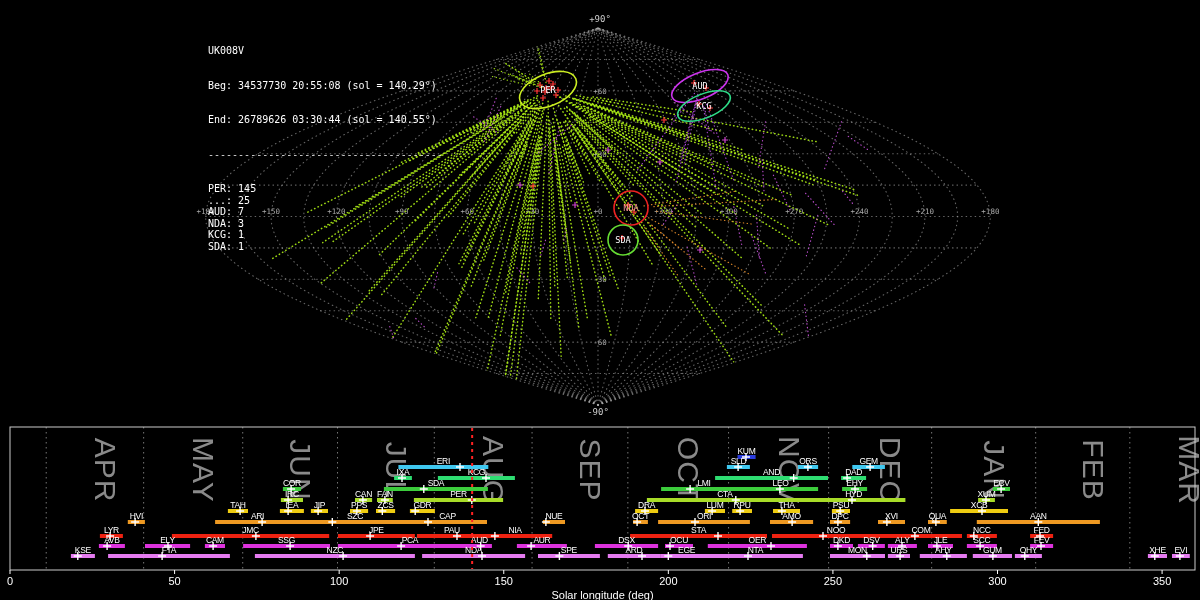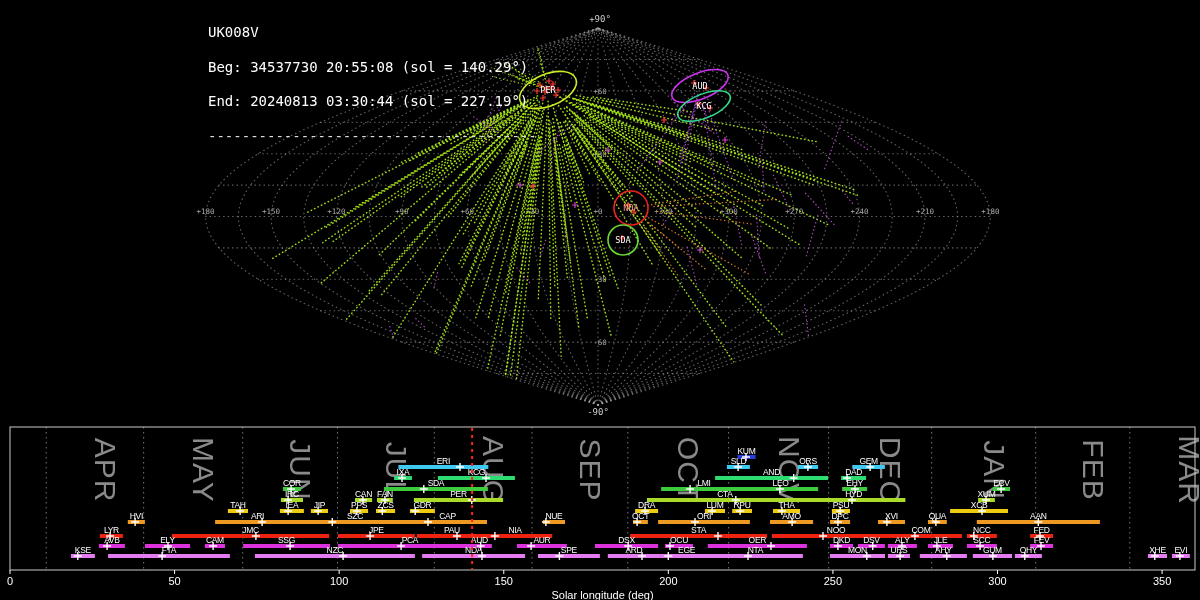--- a/index.html
+++ b/index.html
@@ -1,31 +1,32 @@
 <!DOCTYPE html>
 <html><head>
 <meta charset="utf-8">
 <style>
   html,body{margin:0;padding:0;background:#000;}
   #stage{position:relative;width:1200px;height:600px;background:#000;overflow:hidden;
          font-family:"DejaVu Sans Mono",monospace;}
   #scene{position:absolute;left:0;top:0;}
-  #info-panel{position:absolute;left:208px;top:4px;color:#fff;font-size:14px;
+  #info-panel{position:absolute;left:208px;top:22px;color:#fff;font-size:10px;
               line-height:11.5px;white-space:pre;z-index:5;}
   #info-panel .sep{color:#ddd;}
 </style>
 </head>
 <body>
 <div id="stage">
 
 <div id="info-panel">
   <div>UK008V</div>
   <div>Beg: 34537730 20:55:08 (sol = 140.29°)</div>
-  <div>End: 20240813 03:30:44 (sol = 227.19°)</div>
+  <div>End: 26789626 03:30:44 (sol = 140.55°)</div>
   <div class="sep">---------------------------------------</div>
+  <div id="counts"><div>PER: 145</div><div>...: 25</div><div>AUD: 7</div><div>NDA: 3</div><div>KCG: 1</div><div>SDA: 1</div></div>
 </div>
 
 <svg id="scene" width="1200" height="600" viewBox="0 0 1200 600">
       <g>
         <g stroke="#aaaaaa" stroke-opacity="0.6" fill="none" stroke-width="1.1" stroke-dasharray="0.6 3.9" stroke-linecap="round">
           <line x1="496.43940670177085" y1="373.54999999999995" x2="699.5605932982292" y2="373.54999999999995"></line>
           <line x1="401.79999999999995" y1="342.14" x2="794.2" y2="342.14"></line>
           <line x1="320.5312990623987" y1="310.73" x2="875.4687009376013" y2="310.73"></line>
           <line x1="258.1716315549862" y1="279.32" x2="937.8283684450138" y2="279.32"></line>
           <line x1="218.97070576416957" y1="247.91" x2="977.0292942358304" y2="247.91"></line>

